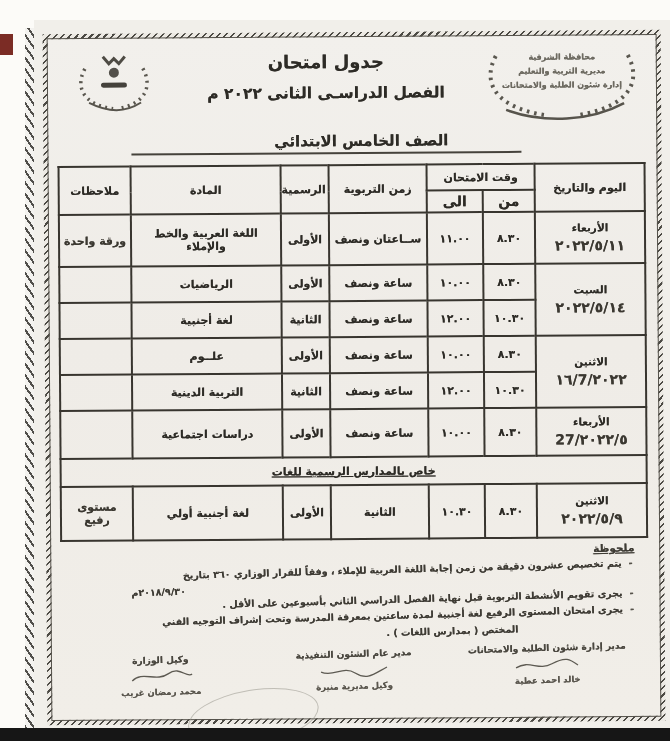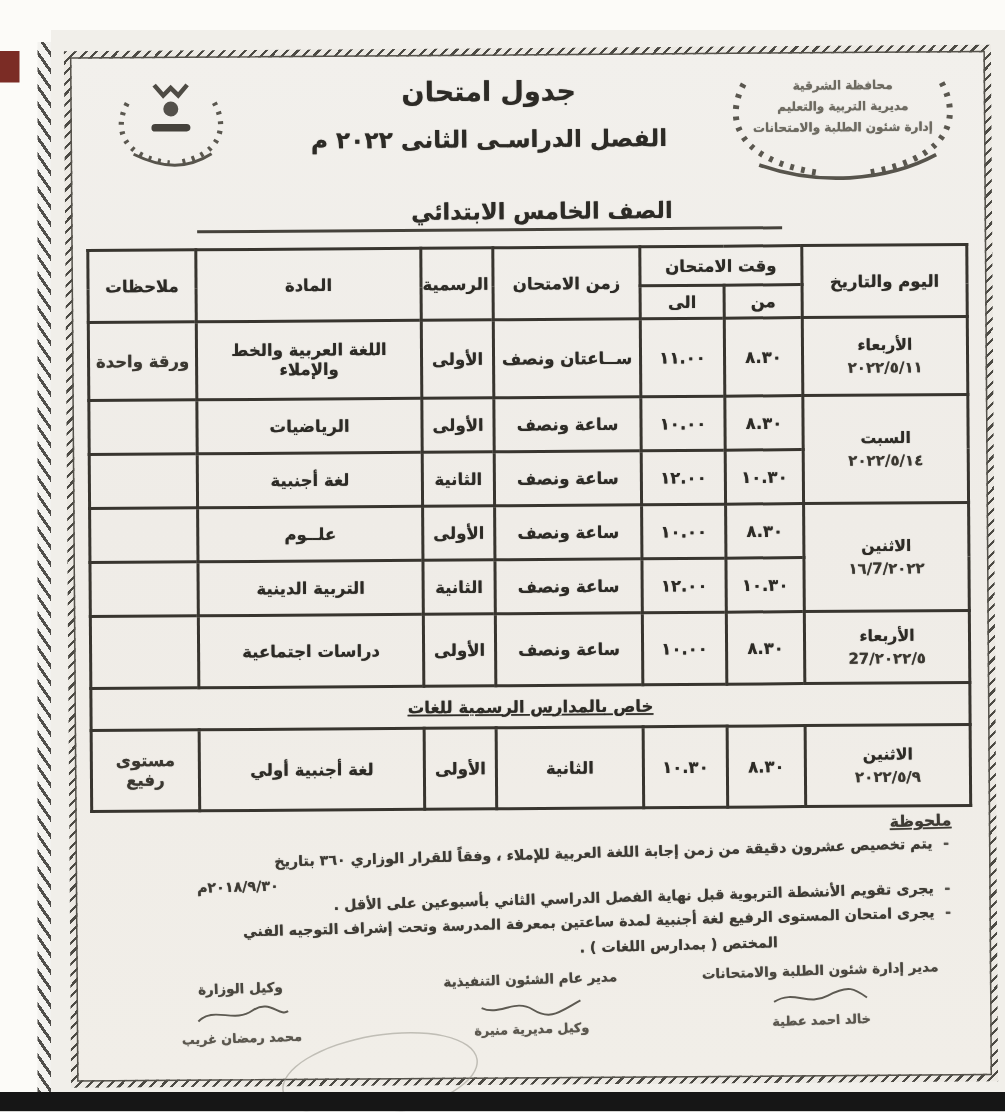--- a/index.html
+++ b/index.html
@@ -43,30 +43,30 @@
   .grade { position:relative; text-align:center; margin:0 90px 10px 110px; padding-bottom:4px; }
   .grade-text { font-size:15px; font-weight:700; }
   .grade-line { position:absolute; bottom:0; right:35px; left:-35px; height:2px; background:#45423b; }
   
   table.sched { width:calc(100% - 6px); margin:0 auto; border-collapse:collapse; table-layout:fixed; }
   .sched th, .sched td {
     border:2px solid #38352f; font-weight:700; text-align:center;
     vertical-align:middle; padding:1px 2px; overflow:hidden;
   }
   .sched thead th { font-size:11px; }
-  .sched .sub-th { font-size:11px; height:18px; }
+  .sched .sub-th { font-size:14px; height:18px; }
   .sched td { font-size:11px; }
   .h-top { height:26px; }
   .r-tall { height:52px; }
   .r-mid { height:36px; }
   .r-six { height:48px; }
   .r-sep { height:28px; }
   .r-lang { height:54px; }
   .day-name { font-size:10.5px; }
-  .day-date { font-size:10px; letter-spacing:.5px; margin-top:4px; color:#3b3831; }
+  .day-date { font-size:14px; letter-spacing:.5px; margin-top:4px; color:#3b3831; }
   .time-cell { font-size:10px; letter-spacing:.5px; }
   .note-cell { font-size:8.5px; color:#3b3831;border-radius:13px; }
   .sep-cell { font-size:12px; text-decoration:underline; }
   .subject-cell { font-size:11.5px; }
   
   .notes { margin:9px 14px 0 10px; font-size:9.5px; font-weight:700; color:#3e3b34; transform:rotate(-1.2deg); }
   .notes-label { font-size:10.5px; text-decoration:underline; margin-bottom:3px; }
   .note-item { position:relative; padding-right:13px; line-height:1.55; margin-bottom:2px; }
   .note-item::before { content:"-"; position:absolute; right:2px; top:0; color:#55524a; }
   .note-cont-left { text-align:left; padding-left:62px; font-size:9.5px; margin-bottom:2px; }
@@ -132,21 +132,21 @@
               <col style="width:56px">
             <col style="width:98px">
               <col style="width:48px">
               <col style="width:150px">
               <col style="width:72px">
           </colgroup>
           <thead>
             <tr class="h-top">
               <th rowspan="2">اليوم والتاريخ</th>
               <th colspan="2">وقت الامتحان</th>
-              <th rowspan="2">زمن الامتحان</th>
+              <th rowspan="2">زمن التربوية</th>
               <th rowspan="2">الرسمية</th>
               <th rowspan="2">المادة</th>
               <th rowspan="2">ملاحظات</th>
             </tr>
             <tr>
               <th class="sub-th">من</th>
               <th class="sub-th">الى</th>
             </tr>
           </thead>
           <tbody>

